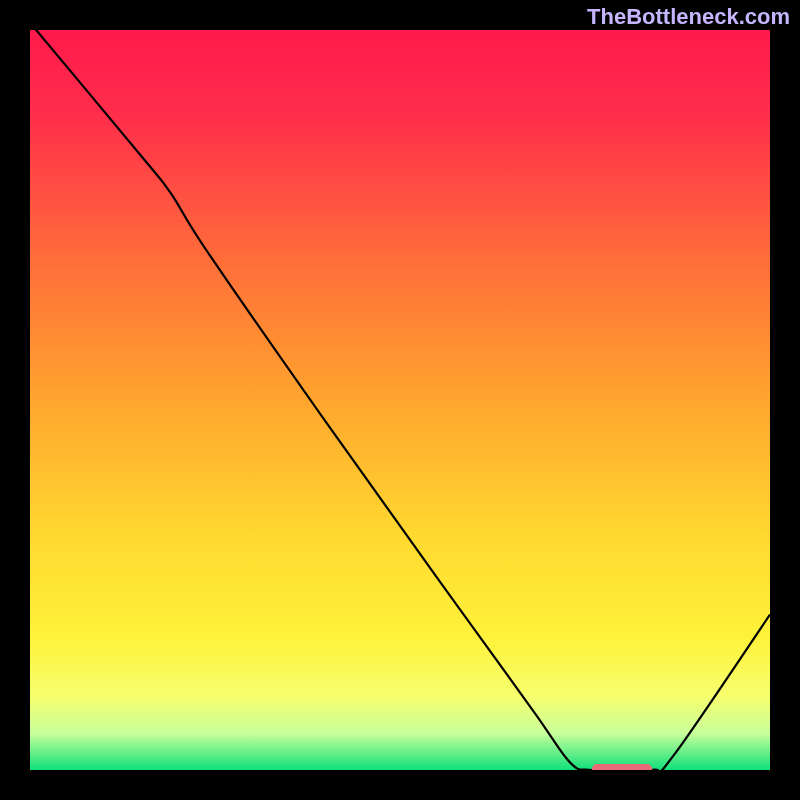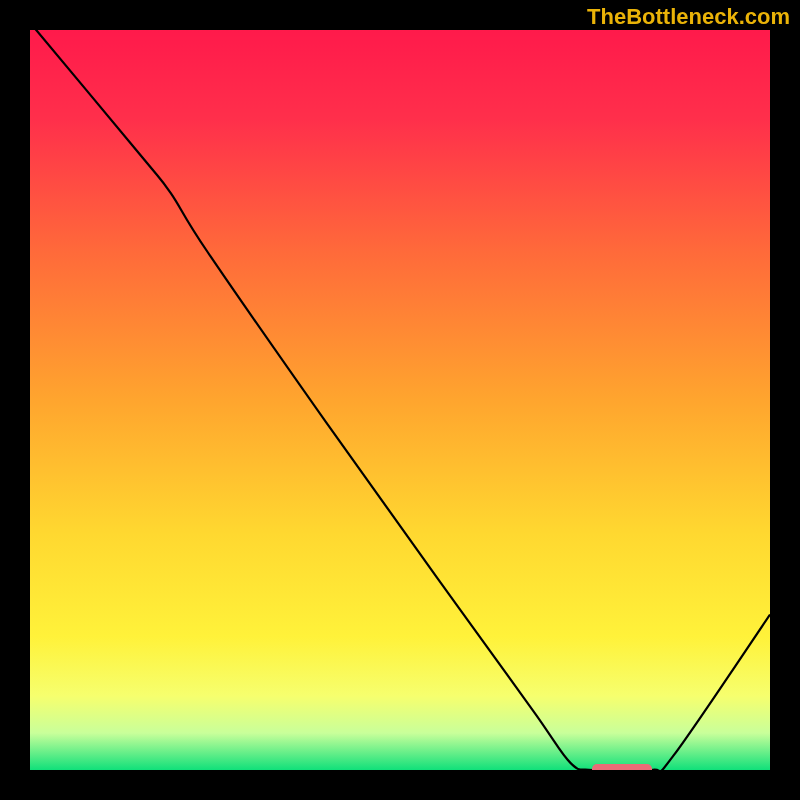--- a/index.html
+++ b/index.html
@@ -13,21 +13,21 @@
   .frame {
     position: relative;
     width: 800px;
     height: 800px;
     background: #000000;
   }
   .watermark {
     position: absolute;
     top: 4px;
     right: 10px;
-    color: #eab308;
+    color: #c4b5fd;
     font-size: 22px;
     font-weight: bold;
     z-index: 10;
   }
   .plot {
     position: absolute;
     left: 30px;
     top: 30px;
     width: 740px;
     height: 740px;

